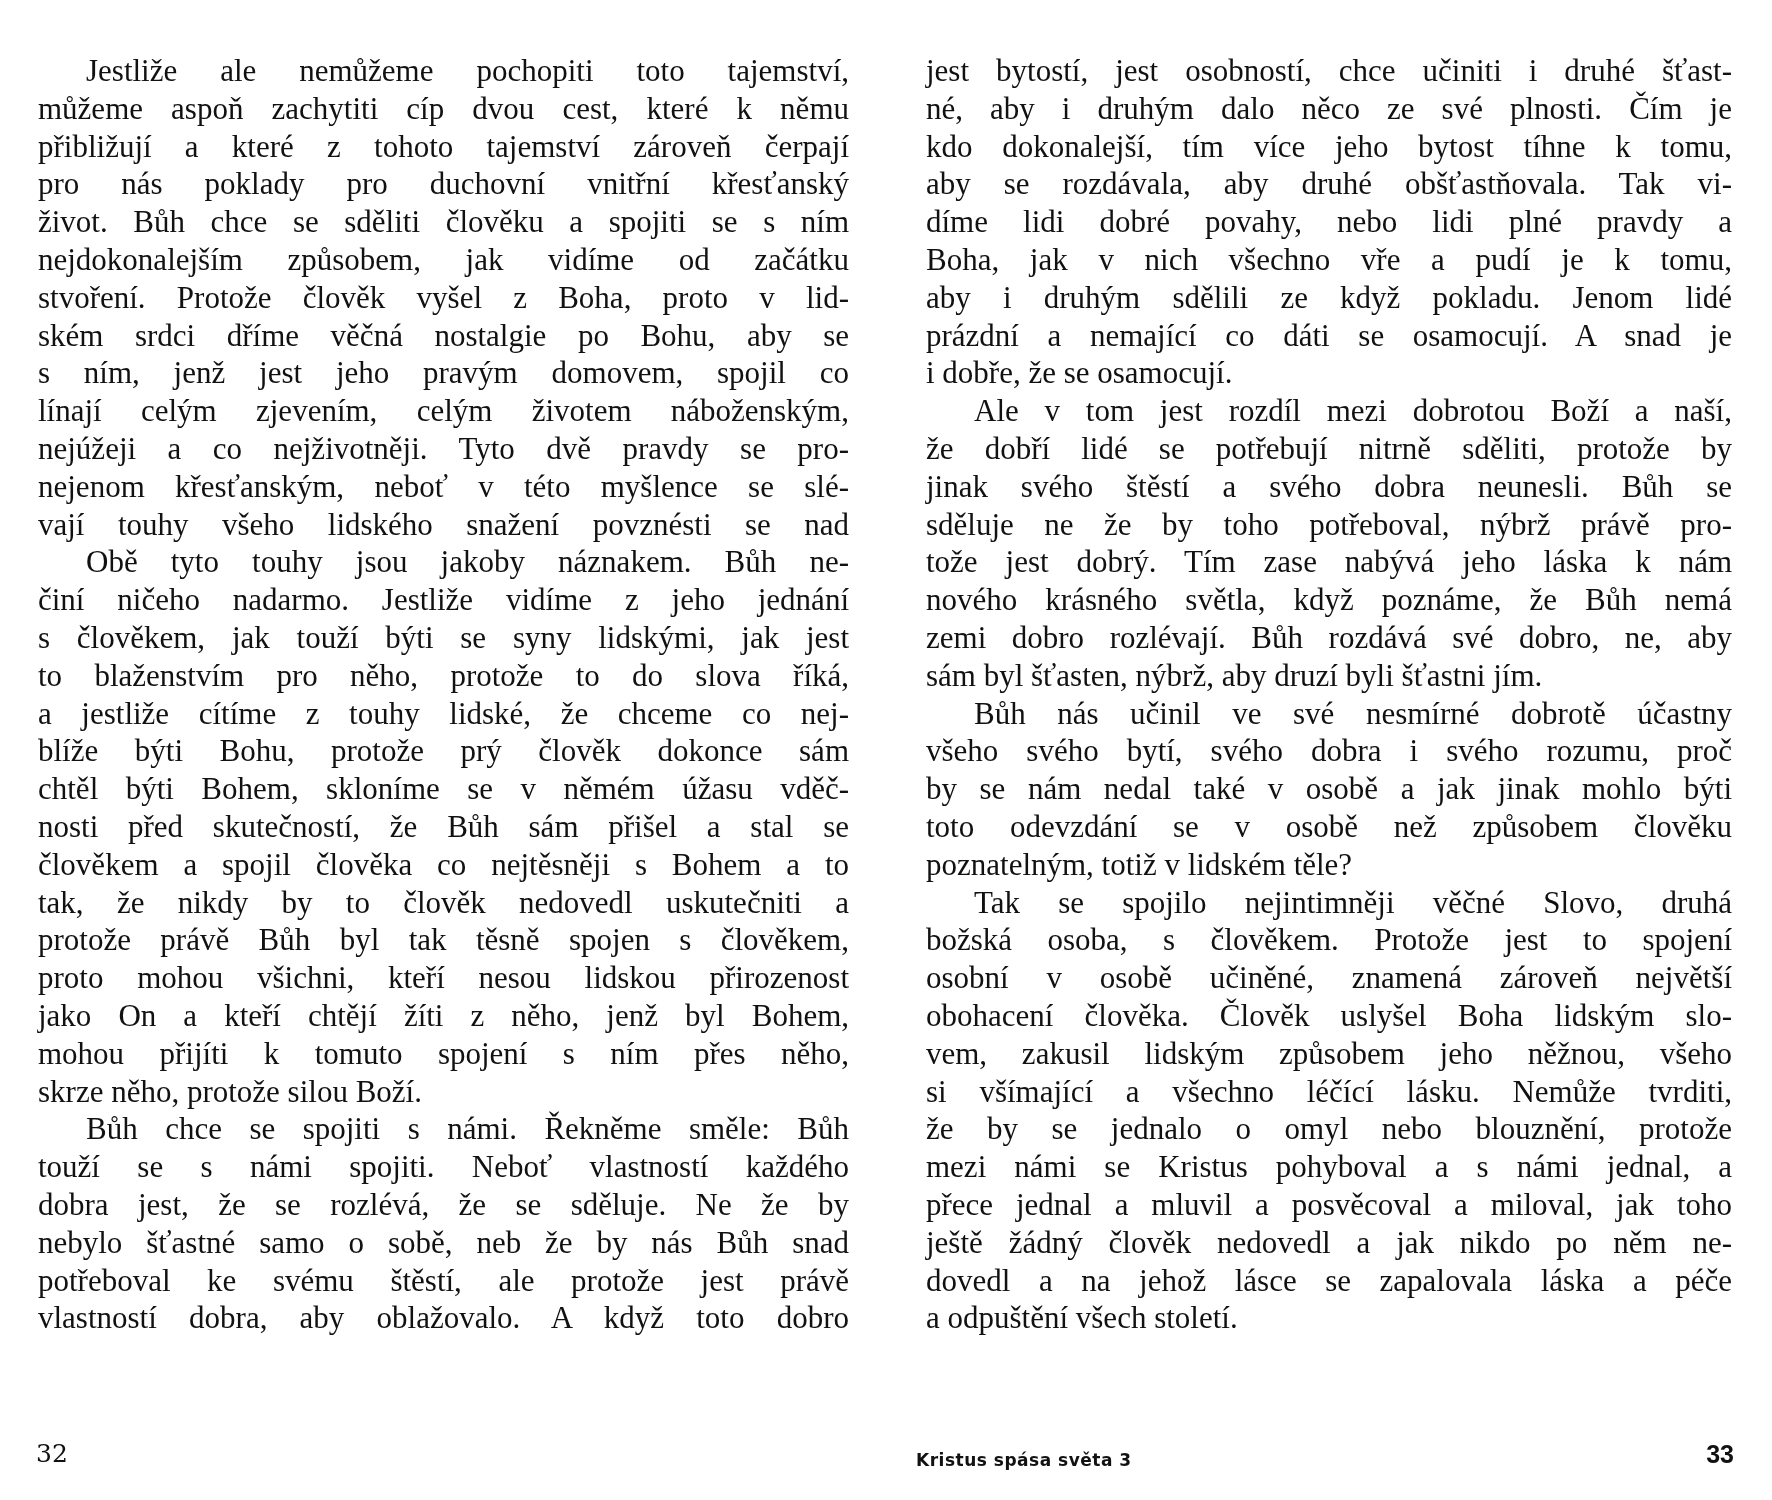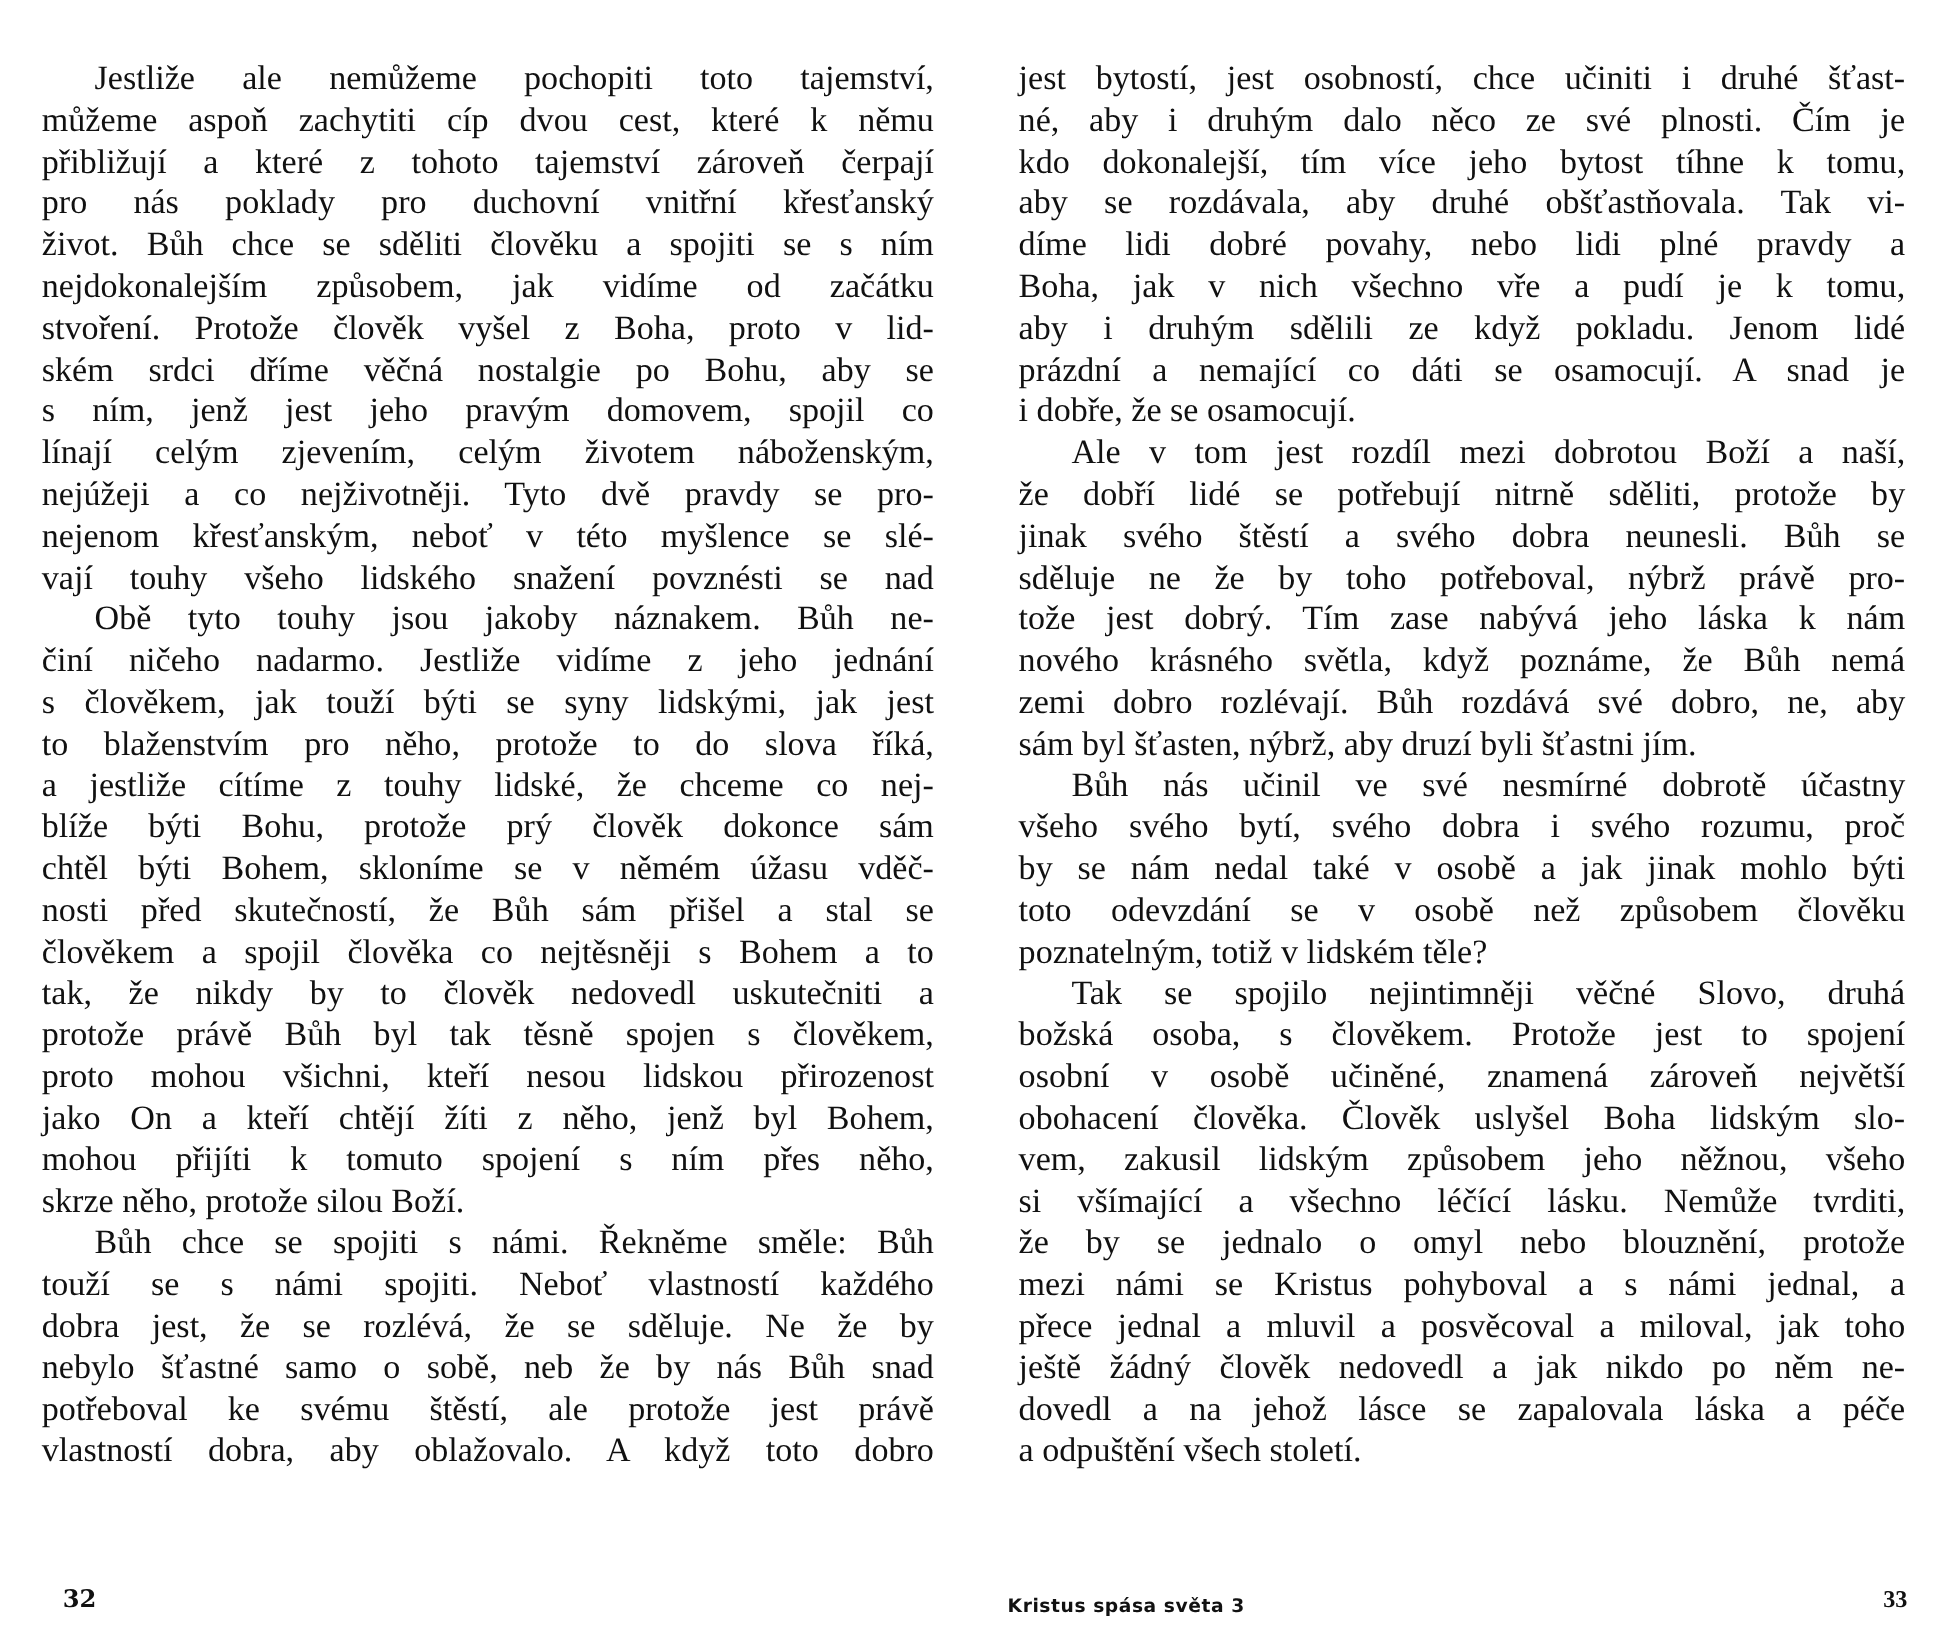--- a/index.html
+++ b/index.html
@@ -14,28 +14,28 @@
   #col-right { left: 926px; width: 806px; }
   .para { margin: 0; }
   .line {
     display: block; white-space: nowrap; height: 37.8px;
     text-align: justify; text-align-last: justify;
   }
   .line.last { text-align: left; text-align-last: left; }
   .line.indent { padding-left: 48px; }
   .footer-item { position: absolute; top: 1440px; line-height: 28px; }
   #page-num-left {
-    left: 57px; font-family: "DejaVu Serif", serif; font-weight: bold; font-size: 22px;
+    left: 36px; font-family: "DejaVu Serif", serif; font-weight: normal; font-size: 25px;
   }
   #running-title {
     left: 916px; top: 1446px; font-family: "DejaVu Sans", sans-serif; font-weight: bold;
     font-size: 17px; letter-spacing: 0.5px;
   }
   #page-num-right {
-    right: 38px; font-family: Liberation Serif, serif; font-weight: bold; font-size: 22px;
+    right: 38px; font-family: Liberation Sans, sans-serif; font-weight: bold; font-size: 25px;
   }
 </style>
 </head>
 <body>
 
 <div id="col-left" class="column">
     <div class="para">
       <span class="line indent">Jestliže ale nemůžeme pochopiti toto tajemství,</span>
       <span class="line">můžeme aspoň zachytiti cíp dvou cest, které k němu</span>
       <span class="line">přibližují a které z tohoto tajemství zároveň čerpají</span>

